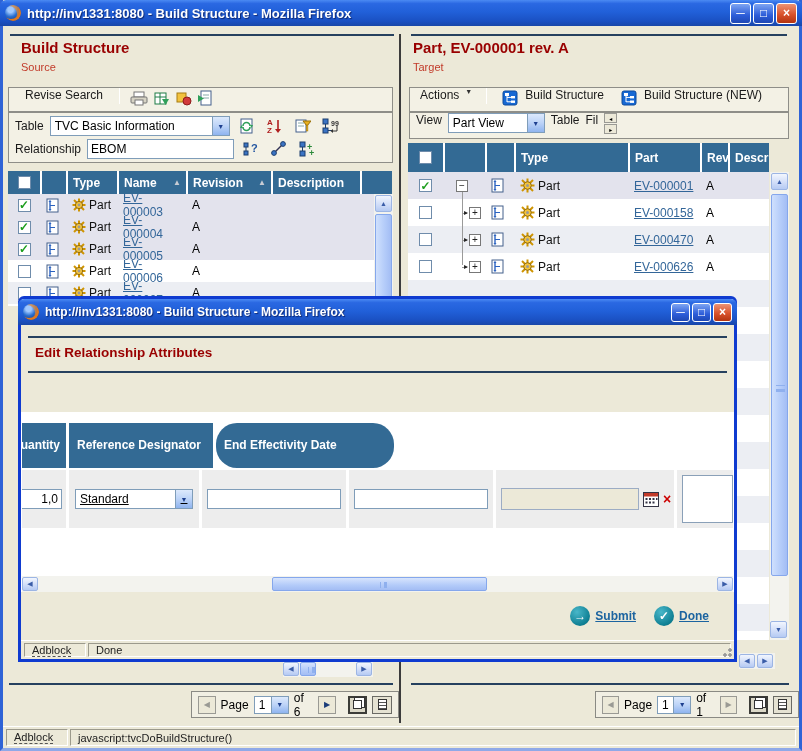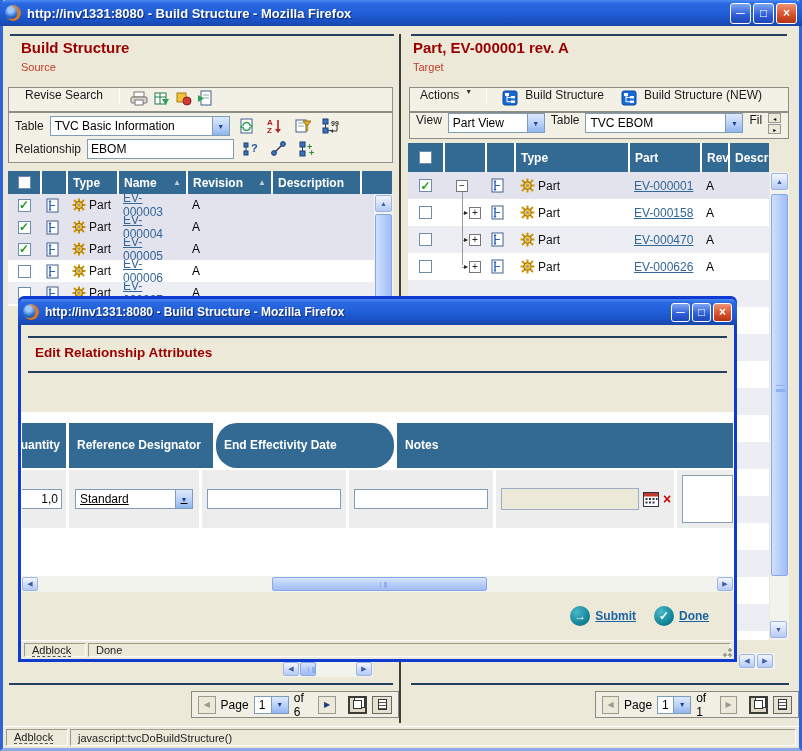--- a/index.html
+++ b/index.html
@@ -499,24 +499,20 @@
         <span class="lbl" style="cursor:pointer;">Build Structure (NEW)</span>
       </div>
 
       <div class="tbox" style="left:8px;right:10px;top:86px;height:27px;padding:0 6px;gap:6px;">
         <span class="lbl">View</span>
         <span class="xpselect" style="width:97px;">
           <span class="val">Part View</span>
           <span class="db">▼</span>
         </span>
         <span class="lbl">Table</span>
-        <span class="xpselect" style="width:158px;">
-          <span class="val">TVC EBOM</span>
-          <span class="db">▼</span>
-        </span>
         <span class="lbl">Fil</span>
         <span style="display:flex;flex-direction:column;gap:1px;">
           <span class="pgbtn" style="width:13px;height:10px;font-size:6px;">◂</span>
           <span class="pgbtn" style="width:13px;height:10px;font-size:6px;">▸</span>
         </span>
       </div>
 
       <div style="position:absolute;left:7px;width:361px;top:254px;height:360px;background:repeating-linear-gradient(180deg,#eceef3 0 27px,#ffffff 27px 54px);"></div>
 
       <div class="dtable" style="left:7px;top:117px;width:361px;background:#fff;">
@@ -754,21 +750,20 @@
       <div class="mheading">Edit Relationship Attributes</div>
       <div class="mhr" style="top:46px;"></div>
     </div>
 
     <div style="position:absolute;left:1px;right:1px;top:98px;height:45px;display:flex;gap:3px;">
       <span class="mth" style="width:44px;overflow:hidden;justify-content:flex-end;padding-right:6px;">
           <span style="white-space:nowrap;">Quantity</span>
         </span>
       <span class="mth" style="width:144px;">Reference Designator</span>
       <span class="mth" style="width:178px;border-radius:21px;">End Effectivity Date</span>
-      <span class="mth" style="flex:1;">Notes</span>
     </div>
 
     <div style="position:absolute;left:1px;right:1px;top:145px;height:58px;display:flex;gap:3px;">
       <span class="mcell" style="width:44px;overflow:hidden;">
         <input class="xpinput" style="width: 56px; margin-left: -16px; text-align: right;" value="1,0">
       </span>
       <span class="mcell" style="width:130px;padding-left:6px;">
         <span class="xpselect" style="width:118px;text-decoration:underline;">
           <span class="val">Standard</span>
           <span class="db">▼</span>

